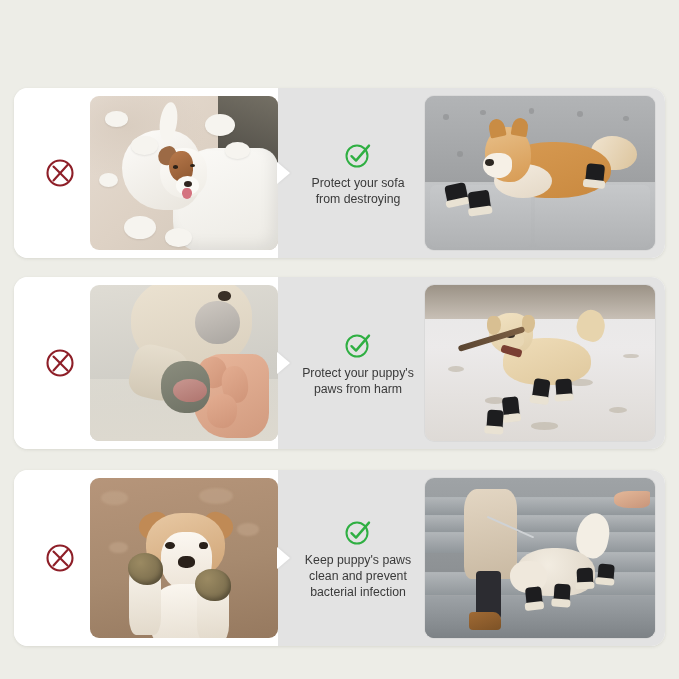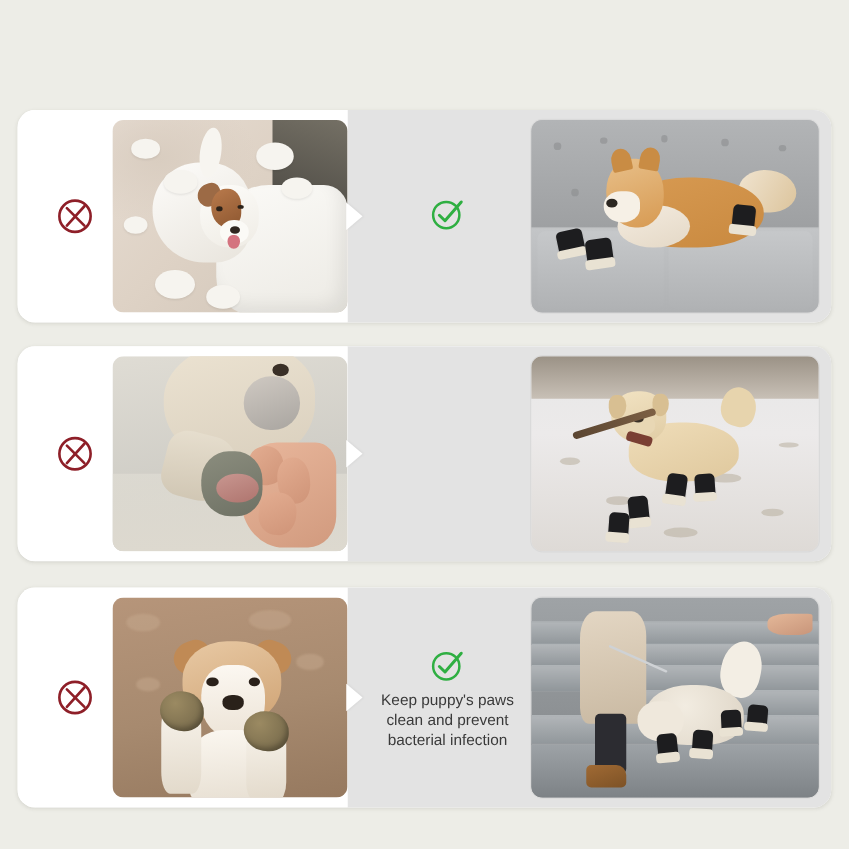--- a/index.html
+++ b/index.html
@@ -341,20 +341,22 @@
 
     <div class="chev"></div>
 
     <div class="msg">
       <span class="check-icon">
         <svg viewBox="0 0 30 30" width="30" height="30">
           <circle cx="14" cy="16" r="10.5" fill="none" stroke="#2faf42" stroke-width="2"></circle>
           <path d="M8.5 16.2 L13 20.6 L26 5.6" fill="none" stroke="#2faf42" stroke-width="2.4" stroke-linecap="round" stroke-linejoin="round"></path>
         </svg>
       </span>
+      <span class="msg-text">Protect your sofa
+from destroying</span>
     </div>
 
     <div class="photo-right">
       <div class="img">
         <div class="p1r-bg"></div>
         <div class="p1r-back"></div>
         <div class="tuft" style="left:8%;top:12%"></div>
         <div class="tuft" style="left:24%;top:9%"></div>
         <div class="tuft" style="left:45%;top:8%"></div>
         <div class="tuft" style="left:66%;top:10%"></div>
@@ -404,20 +406,30 @@
           <div class="finger" style="left:70%;top:52%;width:14%;height:24%;transform:rotate(-6deg)"></div>
           <div class="finger" style="left:62%;top:70%;width:16%;height:22%;transform:rotate(6deg)"></div>
           <div class="p2l-pawpad"></div>
           <div class="p2l-pinkish"></div>
         </div>
       </div>
     </div>
 
     <div class="chev"></div>
 
+    <div class="msg">
+      <span class="check-icon">
+        <svg viewBox="0 0 30 30" width="30" height="30">
+          <circle cx="14" cy="16" r="10.5" fill="none" stroke="#2faf42" stroke-width="2"></circle>
+          <path d="M8.5 16.2 L13 20.6 L26 5.6" fill="none" stroke="#2faf42" stroke-width="2.4" stroke-linecap="round" stroke-linejoin="round"></path>
+        </svg>
+      </span>
+      <span class="msg-text">Protect your puppy's
+paws from harm</span>
+    </div>
 
     <div class="photo-right">
       <div class="img">
         <div class="p2r-bg"></div>
         <div class="p2r-top"></div>
         <div class="speck" style="left:10%;top:52%;width:7%;height:4%"></div>
         <div class="speck" style="left:26%;top:72%;width:9%;height:4%"></div>
         <div class="speck" style="left:62%;top:60%;width:11%;height:5%"></div>
         <div class="speck" style="left:80%;top:78%;width:8%;height:4%"></div>
         <div class="speck" style="left:46%;top:88%;width:12%;height:5%"></div>

